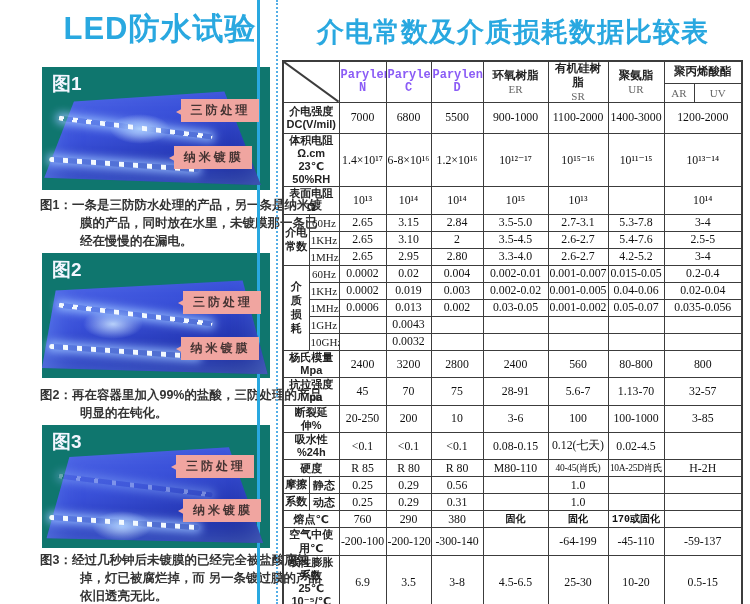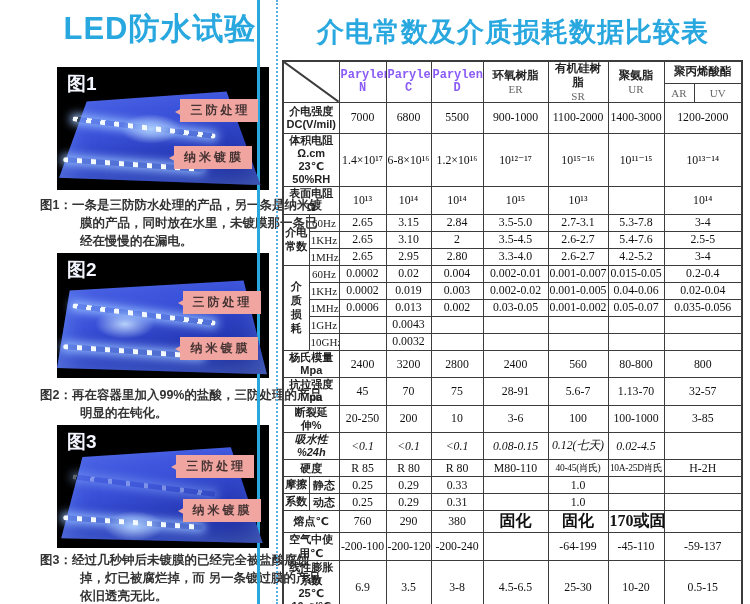--- a/index.html
+++ b/index.html
@@ -8,21 +8,21 @@
     font-family:"Liberation Sans","DejaVu Sans",sans-serif;color:#222;
   }
   
   .divider-solid{position:absolute;left:257px;top:0;width:3px;height:604px;background:#29a8e0;}
   .divider-dotted{position:absolute;left:276px;top:0;height:604px;border-left:2px dotted #55aee6;}
 
   
   .left-panel{position:absolute;left:0;top:0;width:256px;height:604px;margin-left:32px;}
   .left-title{position:absolute;top:8px;left:0;width:100%;text-align:center;
     color:#29a8e0;font-size:31px;font-weight:bold;letter-spacing:1px;}
-  .figure{position:absolute;left:25px;width:212px;height:123px;background:#000000;overflow:hidden;}
+  .figure{position:absolute;left:10px;width:228px;height:123px;background:#0f766e;overflow:hidden;}
   .fig1{top:67px;} .fig2{top:253px;height:125px;} .fig3{top:425px;}
   .fig-badge{position:absolute;top:4px;left:10px;color:#f3f6ff;font-size:19px;font-weight:bold;z-index:4;}
   .water{position:absolute;inset:0;z-index:1;
     background:linear-gradient(165deg,#5a74f0 0%,#3950d8 45%,#1e2fa6 80%,#141f78 100%);
     clip-path:polygon(14% 28%,80% 20%,96% 96%,1% 90%);
     box-shadow:inset 0 0 30px 8px rgba(130,170,255,.5);}
   .fig2 .water{clip-path:polygon(6% 30%,88% 22%,99% 97%,0% 92%);}
   .fig3 .water{clip-path:polygon(12% 26%,82% 18%,97% 96%,2% 92%);}
   .glow{position:absolute;z-index:2;width:60px;height:30px;border-radius:50%;
     background:radial-gradient(closest-side,rgba(200,225,255,.9),rgba(120,160,255,0));}
@@ -57,21 +57,21 @@
     font-size:12px;line-height:1.1;color:#222;}
   .mat-red{color:#8b5cf6;font-family:Liberation Mono, monospace;}
   .mat-code{font-family:"Liberation Serif","DejaVu Serif",serif;font-weight:normal;
     font-size:11px;color:#666;line-height:1.1;}
   .mat-cn{font-size:11.5px;font-weight:bold;color:#222;line-height:1.2;}
   td.lbl{font-size:11px;font-weight:bold;color:#222;white-space:pre-line;line-height:1.2;}
   td.grp{font-size:11px;font-weight:bold;color:#222;white-space:pre-line;line-height:1.25;}
   td.sub{font-family:"Liberation Serif","DejaVu Serif",serif;font-size:11px;color:#222;}
   td.num{font-family:"Liberation Serif","DejaVu Serif",serif;font-size:11.8px;color:#111;
     letter-spacing:0;white-space:nowrap;}
-  td.bd{font-family:Liberation Serif, serif;font-weight:bold;font-size:16px;}
+  td.bd{font-family:Liberation Mono, monospace;font-weight:bold;font-size:10px;}
   td.sm{font-size:9.5px;letter-spacing:-0.3px;}
 </style>
 </head>
 <body>
 
 <div class="left-panel">
   <div class="left-title">LED防水试验</div>
 
   <div class="figure fig1">
     <span class="fig-badge">图1</span>
@@ -307,21 +307,21 @@
         <tr style="height: 17px;">
           <td class="lbl" colspan="2">断裂延伸%</td>
           <td class="num">20-250</td>
           <td class="num">200</td>
           <td class="num">10</td>
           <td class="num">3-6</td>
           <td class="num">100</td>
           <td class="num">100-1000</td>
           <td class="num" colspan="2">3-85</td>
         </tr>
-        <tr style="height: 17px; font-style: italic;">
+        <tr style="height: 17px;">
           <td class="lbl" colspan="2">吸水性 %24h</td>
           <td class="num">&lt;0.1</td>
           <td class="num">&lt;0.1</td>
           <td class="num">&lt;0.1</td>
           <td class="num">0.08-0.15</td>
           <td class="num">0.12(七天)</td>
           <td class="num">0.02-4.5</td>
           <td class="num" colspan="2">&nbsp;</td>
         </tr>
         <tr style="height: 17px;">
@@ -332,21 +332,21 @@
           <td class="num">M80-110</td>
           <td class="num sm">40-45(肖氏)</td>
           <td class="num sm">10A-25D肖氏</td>
           <td class="num" colspan="2">H-2H</td>
         </tr>
         <tr style="height: 17px;">
           <td class="grp">摩擦</td>
           <td class="lbl">静态</td>
           <td class="num">0.25</td>
           <td class="num">0.29</td>
-          <td class="num">0.33</td>
+          <td class="num">0.56</td>
           <td class="num">&nbsp;</td>
           <td class="num">1.0</td>
           <td class="num">&nbsp;</td>
           <td class="num" colspan="2">&nbsp;</td>
         </tr>
         <tr style="height: 17px; padding-left: 40px;">
           <td class="grp">系数</td>
           <td class="lbl">动态</td>
           <td class="num">0.25</td>
           <td class="num">0.29</td>
@@ -363,21 +363,21 @@
           <td class="num">380</td>
           <td class="num bd">固化</td>
           <td class="num bd">固化</td>
           <td class="num bd">170或固化</td>
           <td class="num" colspan="2">&nbsp;</td>
         </tr>
         <tr style="height: 17px;">
           <td class="lbl" colspan="2">空气中使用℃</td>
           <td class="num">-200-100</td>
           <td class="num">-200-120</td>
-          <td class="num">-200-240</td>
+          <td class="num">-300-140</td>
           <td class="num">&nbsp;</td>
           <td class="num">-64-199</td>
           <td class="num">-45-110</td>
           <td class="num" colspan="2">-59-137</td>
         </tr>
         <tr style="height: 29px;">
           <td class="lbl" colspan="2">线性膨胀系数
 25℃ 10⁻⁵/℃</td>
           <td class="num">6.9</td>
           <td class="num">3.5</td>

